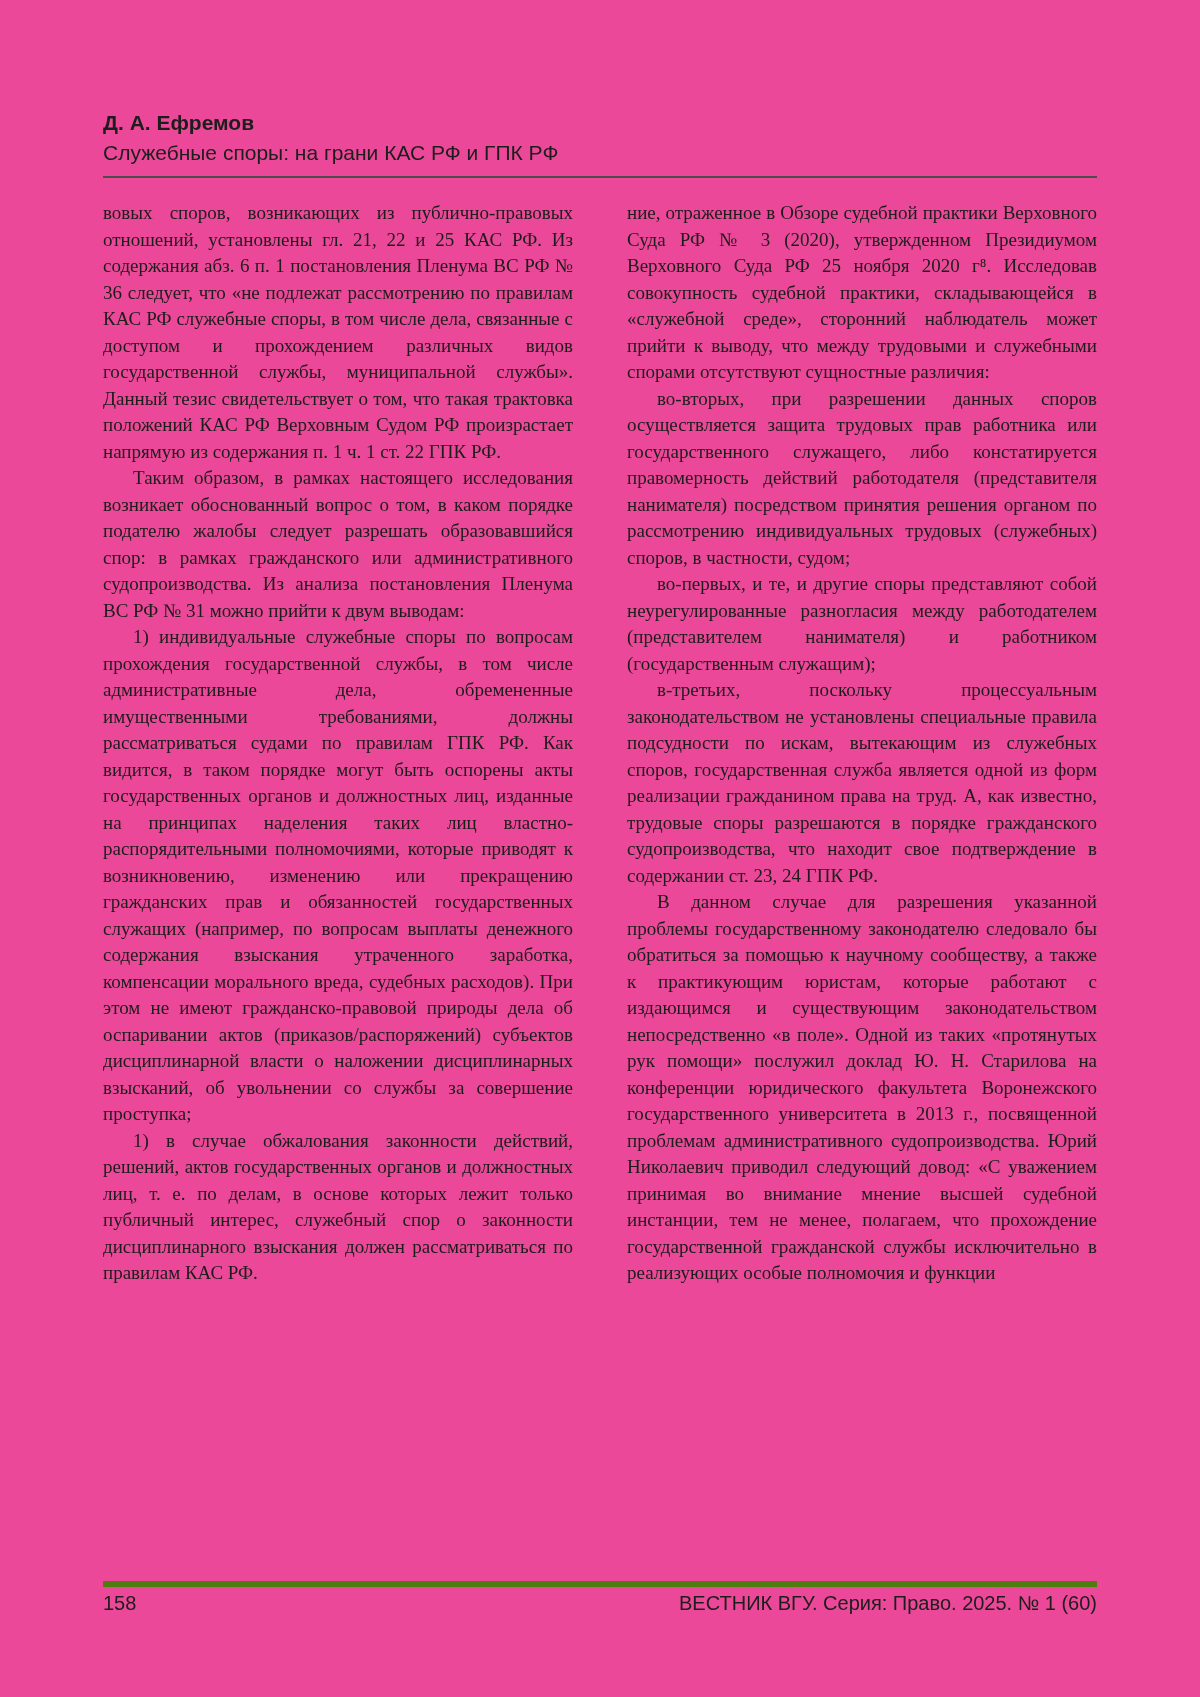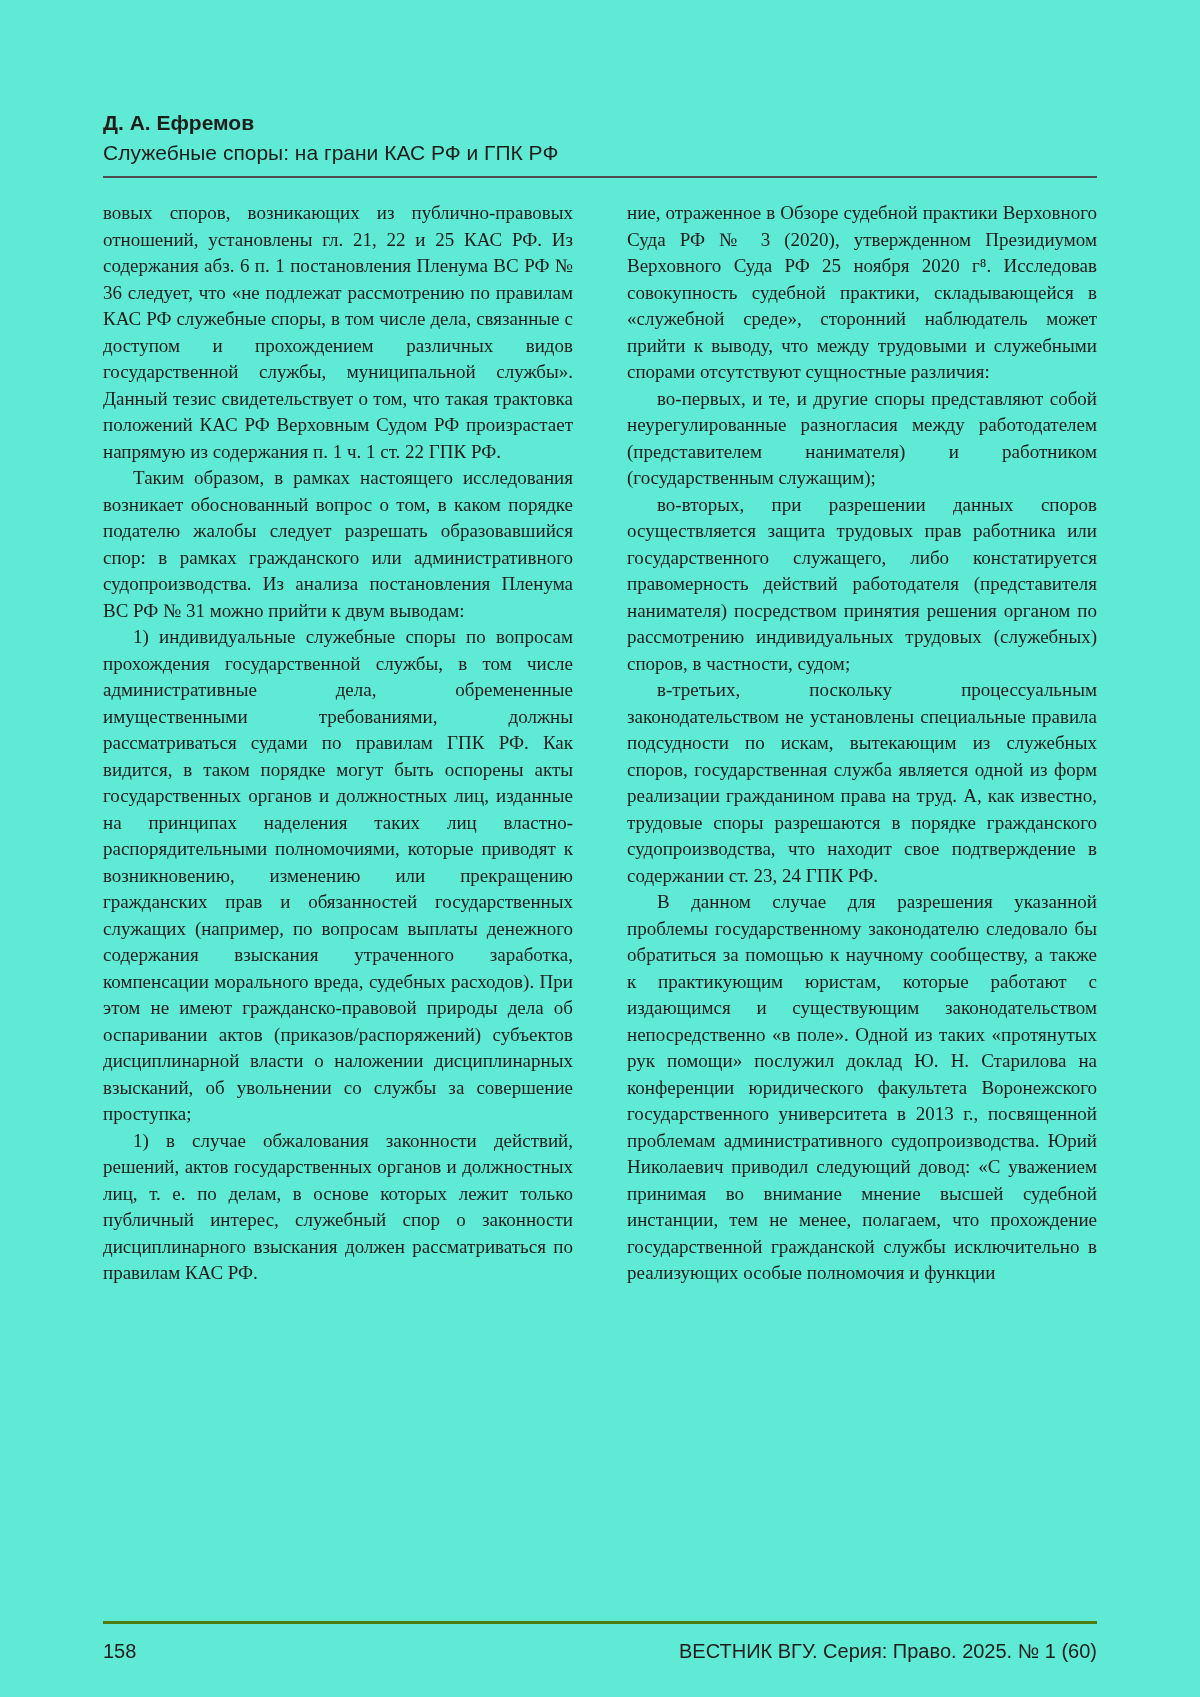--- a/index.html
+++ b/index.html
@@ -9,21 +9,21 @@
   }
   body {
     width: 1200px;
     height: 1697px;
     overflow: hidden;
   }
   .page {
     position: relative;
     width: 1200px;
     height: 1697px;
-    background: #5eead4;
+    background: #ec4899;
     color: #1d1d1b;
   }
   .content {
     position: absolute;
     left: 103px;
     right: 103px;
     top: 108px;
   }
   
   .page-header {
@@ -78,29 +78,28 @@
     text-align: justify;
     text-indent: 34px;
     margin: 0;
   }
   
   .page-footer {
     position: absolute;
     left: 103px;
     right: 103px;
     top: 1581px;
-    border-top: 3px solid #4d7c0f;
-    padding-top: 16px;
+    border-top: 6px solid #4d7c0f;
+    padding-top: 5px;
     display: flex;
     justify-content: space-between;
     align-items: baseline;
     font-family: "Liberation Sans", "DejaVu Sans", sans-serif;
     font-size: 20px;
     color: #1d1d1b;
-    margin-top: 40px;
   }
 </style>
 </head>
 <body>
 
 <div class="page">
   <div class="content">
 
     <div class="page-header">
       <div class="author-line">Д. А. Ефремов</div>
@@ -113,22 +112,22 @@
       <div class="col col-left">
         <p>вовых споров, возникающих из публично-правовых отношений, установлены гл. 21, 22 и 25 КАС РФ. Из содержания абз. 6 п. 1 постановления Пленума ВС РФ № 36 следует, что «не подлежат рассмотрению по правилам КАС РФ служебные споры, в том числе дела, связанные с доступом и прохождением различных видов государственной службы, муниципальной службы». Данный тезис свидетельствует о том, что такая трактовка положений КАС РФ Верховным Судом РФ произрастает напрямую из содержания п. 1 ч. 1 ст. 22 ГПК РФ.</p>
         <p class="indent">Таким образом, в рамках настоящего исследования возникает обоснованный вопрос о том, в каком порядке подателю жалобы следует разрешать образовавшийся спор: в рамках гражданского или административного судопроизводства. Из анализа постановления Пленума ВС РФ № 31 можно прийти к двум выводам:</p>
         <p class="indent">1) индивидуальные служебные споры по вопросам прохождения государственной службы, в том числе административные дела, обремененные имущественными требованиями, должны рассматриваться судами по правилам ГПК РФ. Как видится, в таком порядке могут быть оспорены акты государственных органов и должностных лиц, изданные на принципах наделения таких лиц властно-распорядительными полномочиями, которые приводят к возникновению, изменению или прекращению гражданских прав и обязанностей государственных служащих (например, по вопросам выплаты денежного содержания взыскания утраченного заработка, компенсации морального вреда, судебных расходов). При этом не имеют гражданско-правовой природы дела об оспаривании актов (приказов/распоряжений) субъектов дисциплинарной власти о наложении дисциплинарных взысканий, об увольнении со службы за совершение проступка;</p>
         <p class="indent">1) в случае обжалования законности действий, решений, актов государственных органов и должностных лиц, т. е. по делам, в основе которых лежит только публичный интерес, служебный спор о законности дисциплинарного взыскания должен рассматриваться по правилам КАС РФ.</p>
       </div>
 
       <div class="col col-right">
         <div class="paragraphs">
           <p>ние, отраженное в Обзоре судебной практики Верховного Суда РФ № 3 (2020), утвержденном Президиумом Верховного Суда РФ 25 ноября 2020 г⁸. Исследовав совокупность судебной практики, складывающейся в «служебной среде», сторонний наблюдатель может прийти к выводу, что между трудовыми и служебными спорами отсутствуют сущностные различия:</p>
+          <p class="indent">во-вторых, при разрешении данных споров осуществляется защита трудовых прав работника или государственного служащего, либо констатируется правомерность действий работодателя (представителя нанимателя) посредством принятия решения органом по рассмотрению индивидуальных трудовых (служебных) споров, в частности, судом;</p>
           <p class="indent">во-первых, и те, и другие споры представляют собой неурегулированные разногласия между работодателем (представителем нанимателя) и работником (государственным служащим);</p>
-          <p class="indent">во-вторых, при разрешении данных споров осуществляется защита трудовых прав работника или государственного служащего, либо констатируется правомерность действий работодателя (представителя нанимателя) посредством принятия решения органом по рассмотрению индивидуальных трудовых (служебных) споров, в частности, судом;</p>
           <p class="indent">в-третьих, поскольку процессуальным законодательством не установлены специальные правила подсудности по искам, вытекающим из служебных споров, государственная служба является одной из форм реализации гражданином права на труд. А, как известно, трудовые споры разрешаются в порядке гражданского судопроизводства, что находит свое подтверждение в содержании ст. 23, 24 ГПК РФ.</p>
           <p class="indent">В данном случае для разрешения указанной проблемы государственному законодателю следовало бы обратиться за помощью к научному сообществу, а также к практикующим юристам, которые работают с издающимся и существующим законодательством непосредственно «в поле». Одной из таких «протянутых рук помощи» послужил доклад Ю. Н. Старилова на конференции юридического факультета Воронежского государственного университета в 2013 г., посвященной проблемам административного судопроизводства. Юрий Николаевич приводил следующий довод: «С уважением принимая во внимание мнение высшей судебной инстанции, тем не менее, полагаем, что прохождение государственной гражданской службы исключительно в реализующих особые полномочия и функции</p>
         </div>
       </div>
 
     </div>
   </div>
 
   <div class="page-footer">
     <span>158</span>

